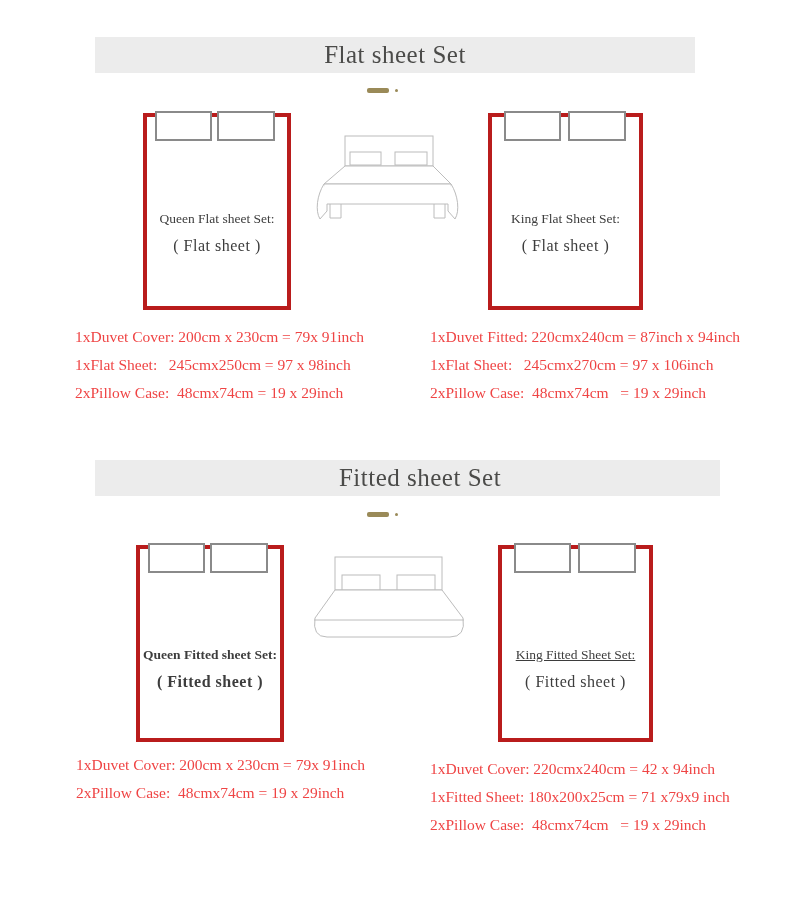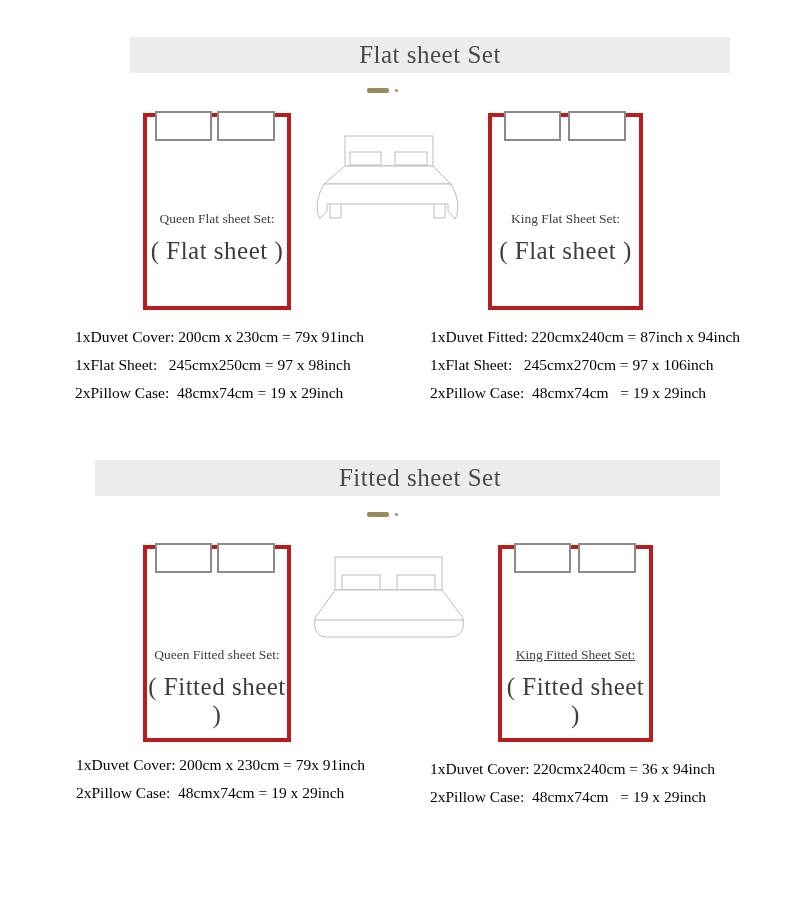--- a/index.html
+++ b/index.html
@@ -15,35 +15,35 @@
   .divider .dot{width:3px;height:3px;background:#9a8a58;border-radius:50%;}
 
   .sheet-box{position:absolute;width:140px;height:189px;border:4px solid #b91c1c;background:#fff;}
   .sheet-box.wide{width:147px;}
   .pillow{position:absolute;top:-6px;height:26px;border:2px solid #8a8a8a;background:#fff;}
   .pillow.p1{left:8px;width:53px;}
   .pillow.p2{left:70px;width:54px;}
   .diag-label1{position:absolute;left:0;width:100%;top:94px;text-align:center;
                font-size:13.5px;color:#3d3d3d;}
   .diag-label2{position:absolute;left:0;width:100%;top:120px;text-align:center;
-               font-size:25px;color:#3d3d3d;letter-spacing:0.5px;}
+               font-size:16px;color:#3d3d3d;letter-spacing:0.5px;}
 
   .bed-svg{position:absolute;width:190px;height:120px;}
   .bed-svg *{stroke:#bcbcbc;stroke-width:1;fill:none;}
   .bed-svg .wh{fill:#ffffff;}
 
   .specs{position:absolute;}
-  .spec-line{white-space:pre;font-size:15.5px;line-height:28px;color:#000000;}
+  .spec-line{white-space:pre;font-size:15.5px;line-height:28px;color:#ef4444;}
 </style>
 </head>
 <body>
 
 <div id="canvas">
 
-  <div class="title-band" style="top:37px;margin-left:35px;">
+  <div class="title-band" style="top:37px;">
     <span class="title-text">Flat sheet Set</span>
   </div>
   <div class="divider" style="left:367px;top:88px;">
     <span class="dash"></span>
     <span class="dot"></span>
   </div>
 
   <div class="sheet-box" style="left:143px;top:113px;">
     <span class="pillow p1"></span>
     <span class="pillow p2"></span>
@@ -82,21 +82,21 @@
   </div>
 
   <div class="title-band" style="top:460px;padding-left:25px;">
     <span class="title-text">Fitted sheet Set</span>
   </div>
   <div class="divider" style="left:367px;top:512px;">
     <span class="dash"></span>
     <span class="dot"></span>
   </div>
 
-  <div class="sheet-box" style="left:143px;top:545px;">
+  <div class="sheet-box" style="left:136px;top:545px;font-weight:bold;">
     <span class="pillow p1"></span>
     <span class="pillow p2"></span>
     <div class="diag-label1" style="top:98px;">Queen Fitted sheet Set:</div>
     <div class="diag-label2" style="top:124px;">( Fitted sheet )</div>
   </div>
 
   <svg class="bed-svg" style="left:300px;top:545px;" viewBox="0 0 190 120">
     <rect x="35" y="12" width="107" height="33"></rect>
     <rect class="wh" x="42" y="30" width="38" height="15"></rect>
     <rect class="wh" x="97" y="30" width="38" height="15"></rect>
@@ -109,17 +109,18 @@
     <span class="pillow p2" style="left:76px;"></span>
     <div class="diag-label1" style="top:98px;text-decoration:underline;">King Fitted Sheet Set:</div>
     <div class="diag-label2" style="top:124px;">( Fitted sheet )</div>
   </div>
 
   <div class="specs" style="left:76px;top:751px;">
     <div class="spec-line">1xDuvet Cover: 200cm x 230cm = 79x 91inch</div>
     <div class="spec-line">2xPillow Case:  48cmx74cm = 19 x 29inch</div>
   </div>
   <div class="specs" style="left:430px;top:755px;">
-    <div class="spec-line">1xDuvet Cover: 220cmx240cm = 36 x 94inch</div>
+    <div class="spec-line">1xDuvet Cover: 220cmx240cm = 42 x 94inch</div>
+    <div class="spec-line">1xFitted Sheet: 180x200x25cm = 71 x79x9 inch</div>
     <div class="spec-line">2xPillow Case:  48cmx74cm   = 19 x 29inch</div>
   </div>
 
 </div>
 
 </body></html>

